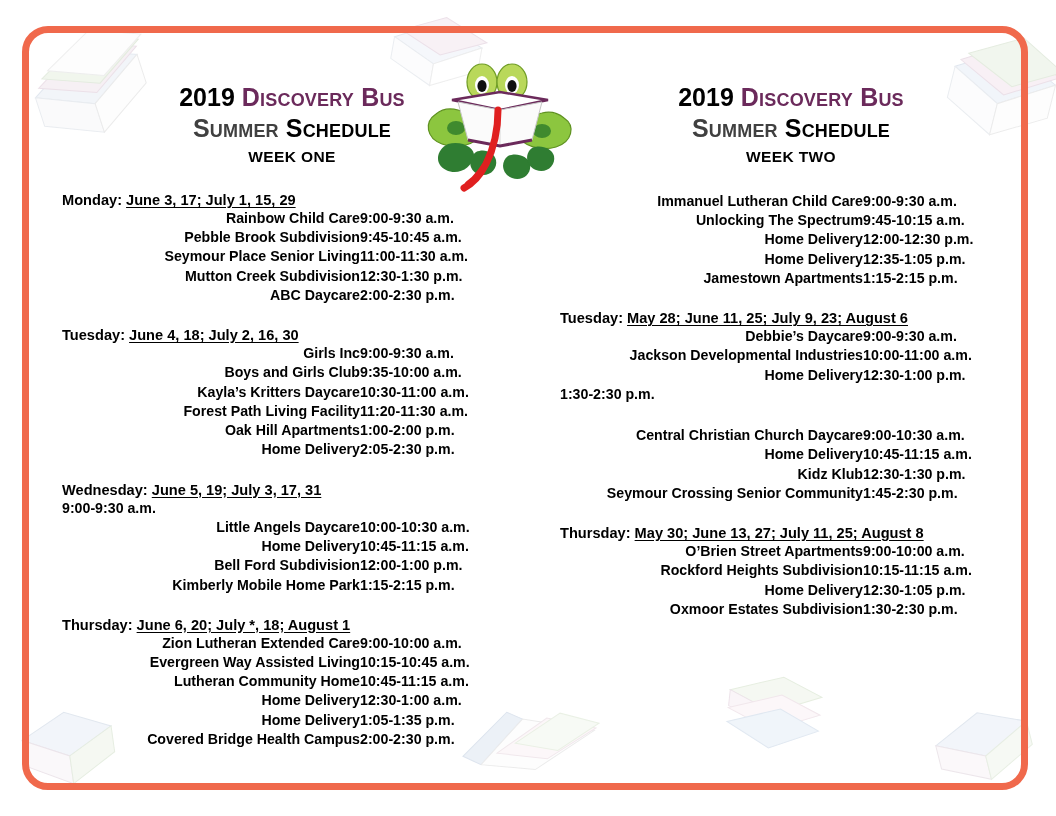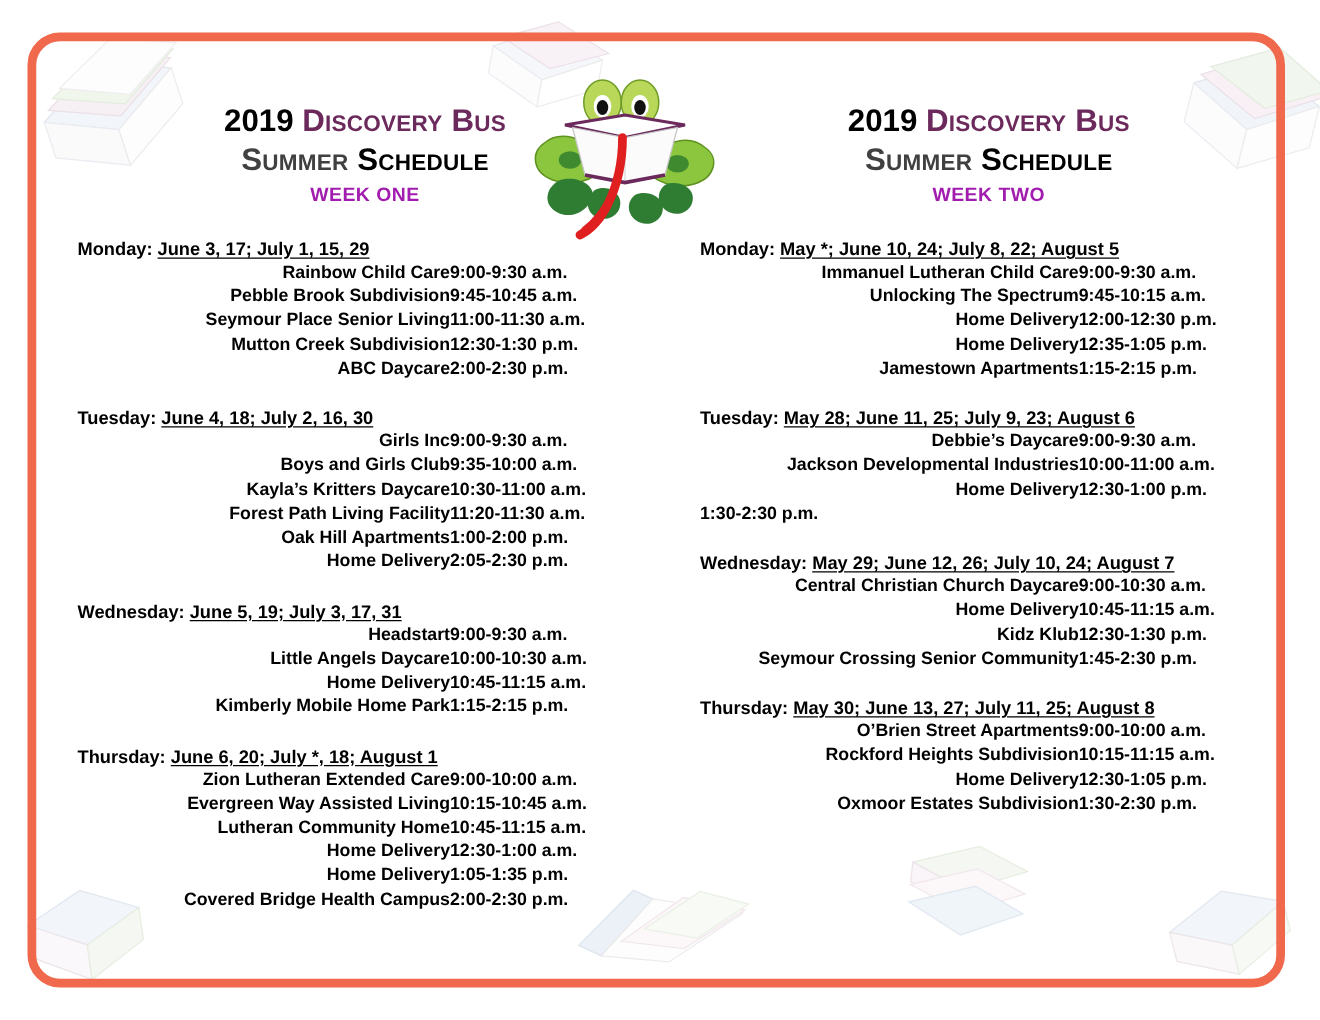--- a/index.html
+++ b/index.html
@@ -83,21 +83,21 @@
   
   .sc { font-variant: small-caps; letter-spacing: 0.2px; }
 
   .c-black  { color: #000000; }
   .c-purple { color: #6B2A5B; }
   .c-orange { color: #404040; }
 
   .week-label {
     font-size: 15.5px;
     font-weight: bold;
-    color: #a21caf;
+    color: #000000;
     letter-spacing: 0.4px;
     margin-top: 5px;
   }
 
   
   .day-block { margin-top: 22px; }
   .day-block:first-of-type { margin-top: 26px; }
 
   .day-head {
     font-size: 14.6px;
@@ -315,30 +315,33 @@
           <span class="stop-time">2:05-2:30 p.m.</span>
         </div>
       </div>
 
       <div class="day-block">
         <div class="day-head">
           <span>Wednesday:</span>
           <span class="dates">June 5, 19; July 3, 17, 31</span>
         </div>
         <div class="stop-row">
-          <span class="stop-name">Headstart</span>
           <span class="stop-time">9:00-9:30 a.m.</span>
         </div>
         <div class="stop-row">
           <span class="stop-name">Little Angels Daycare</span>
           <span class="stop-time">10:00-10:30 a.m.</span>
         </div>
         <div class="stop-row">
           <span class="stop-name">Home Delivery</span>
           <span class="stop-time">10:45-11:15 a.m.</span>
+        </div>
+        <div class="stop-row">
+          <span class="stop-name">Bell Ford Subdivision</span>
+          <span class="stop-time">12:00-1:00 p.m.</span>
         </div>
         <div class="stop-row">
           <span class="stop-name">Kimberly Mobile Home Park</span>
           <span class="stop-time">1:15-2:15 p.m.</span>
         </div>
       </div>
 
       <div class="day-block">
         <div class="day-head">
           <span>Thursday:</span>
@@ -381,24 +384,20 @@
       <div class="title-line title-line-2">
         <span class="c-orange sc">Summer</span>
         <span class="c-black sc">Schedule</span>
       </div>
       <div class="week-label">WEEK TWO</div>
     </div>
 
     <div>
 
       <div class="day-block">
-        <div class="day-head">
-          <span>Monday:</span>
-          <span class="dates">May *; June 10, 24; July 8, 22; August 5</span>
-        </div>
         <div class="stop-row">
           <span class="stop-name">Immanuel Lutheran Child Care</span>
           <span class="stop-time">9:00-9:30 a.m.</span>
         </div>
         <div class="stop-row">
           <span class="stop-name">Unlocking The Spectrum</span>
           <span class="stop-time">9:45-10:15 a.m.</span>
         </div>
         <div class="stop-row">
           <span class="stop-name">Home Delivery</span>
@@ -430,24 +429,20 @@
         <div class="stop-row">
           <span class="stop-name">Home Delivery</span>
           <span class="stop-time">12:30-1:00 p.m.</span>
         </div>
         <div class="stop-row">
           <span class="stop-time">1:30-2:30 p.m.</span>
         </div>
       </div>
 
       <div class="day-block">
-        <div class="day-head">
-          <span>Wednesday:</span>
-          <span class="dates">May 29; June 12, 26; July 10, 24; August 7</span>
-        </div>
         <div class="stop-row">
           <span class="stop-name">Central Christian Church Daycare</span>
           <span class="stop-time">9:00-10:30 a.m.</span>
         </div>
         <div class="stop-row">
           <span class="stop-name">Home Delivery</span>
           <span class="stop-time">10:45-11:15 a.m.</span>
         </div>
         <div class="stop-row">
           <span class="stop-name">Kidz Klub</span>

